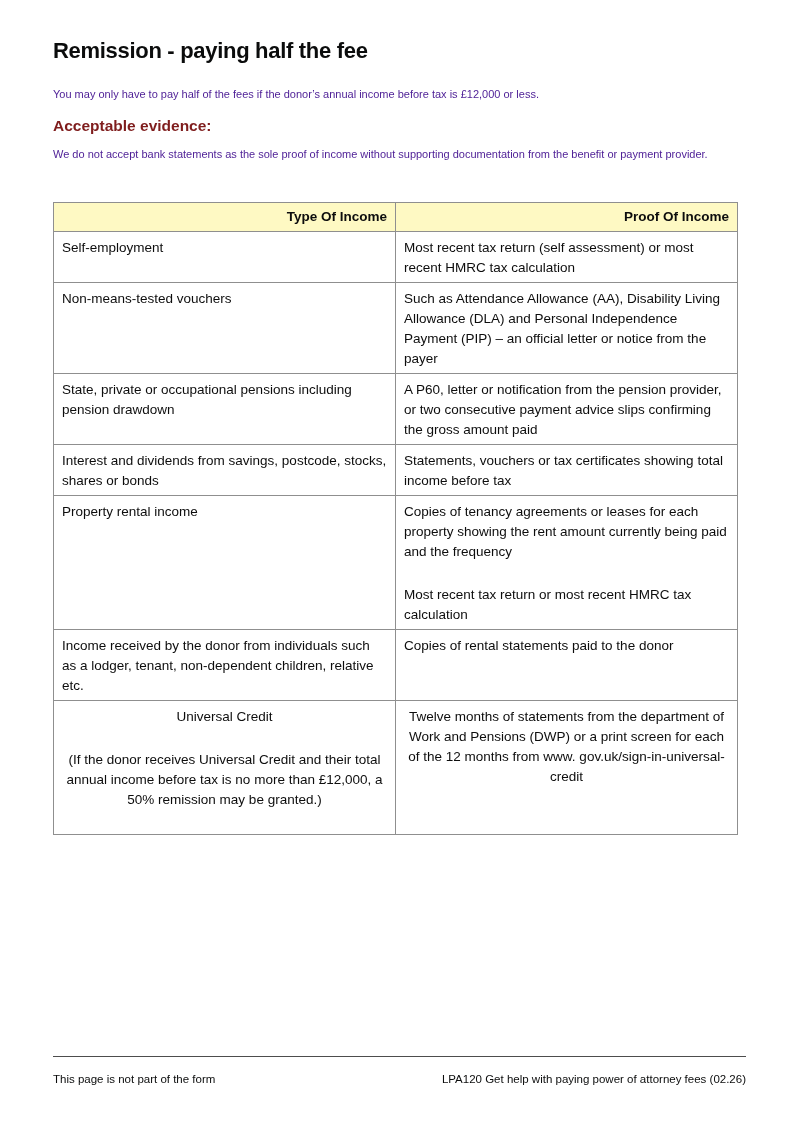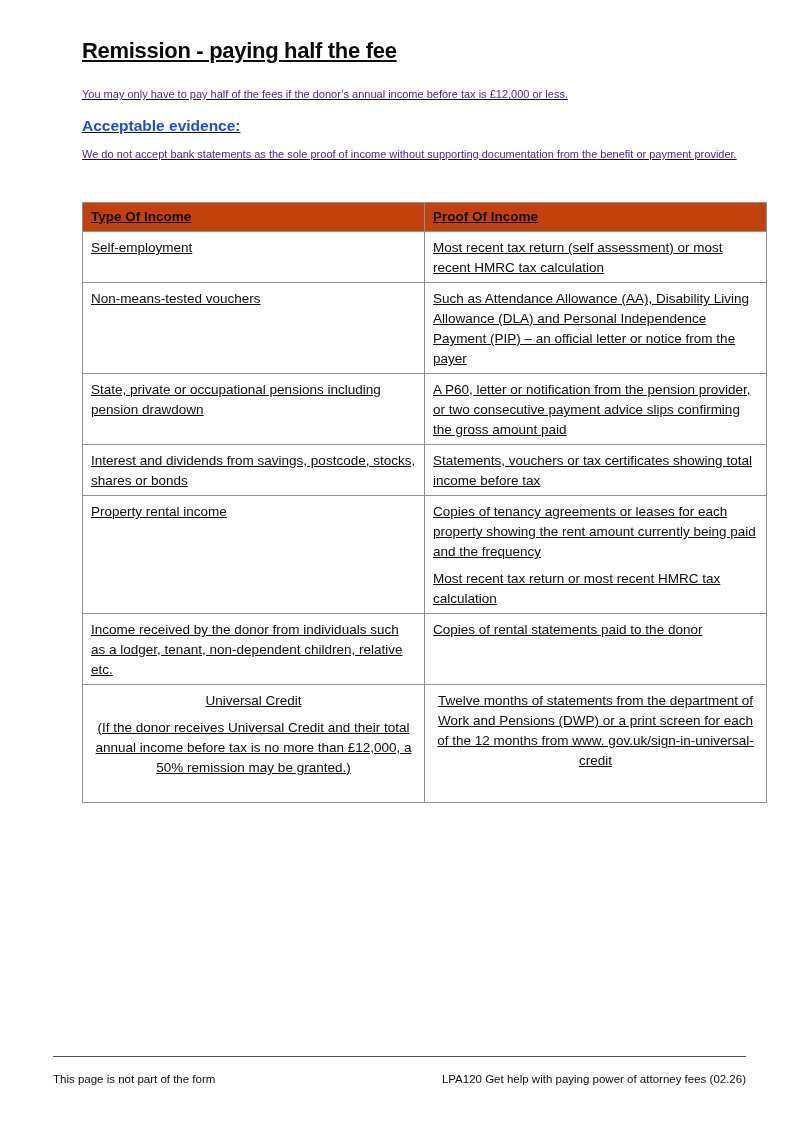--- a/index.html
+++ b/index.html
@@ -6,69 +6,68 @@
   html, body {
     width: 800px; height: 1129px;
     background: #ffffff;
     font-family: "Liberation Sans", sans-serif;
     color: #0d0d0d;
     overflow: hidden;
   }
   .page {
     position: relative;
     width: 800px; height: 1129px;
-    padding: 38px 62px 0 82px;
+    padding: 38px 62px 0 53px;
     background: #ffffff;
-    text-decoration: underline;
   }
   h1[data-name="page-title"] {
     font-size: 22px;
     font-weight: bold;
     letter-spacing: -0.3px;
     color: #0b0c0c;
     margin-bottom: 20px;
   }
   p.body-text {
     font-size: 11px;
     line-height: 20px;
     margin-bottom: 7px;
     color: #4c1d95;
   }
   h2[data-name="section-heading"] {
     font-size: 15.5px;
     font-weight: bold;
-    color: #1d4ed8;
+    color: #7f1d1d;
     margin: 13px 0 9px 0;
   }
   table.income-table {
     margin-top: 38px;
     width: 685px;
     border-collapse: collapse;
     table-layout: fixed;
   }
   table.income-table th,
   table.income-table td {
     border: 1px solid #8f8f8f;
     vertical-align: top;
     font-size: 13.5px;
     width: 50%;
   }
   table.income-table th {
-    background: #c2410c;
-    text-align: left;
+    background: #fef9c3;
+    text-align: right;
     font-weight: bold;
     padding: 6px 8px 5px 8px;
     height: 29px;
   }
   table.income-table td {
     padding: 6px 8px 4px 8px;
     line-height: 20px;
   }
   table.income-table td p { margin: 0; }
-  table.income-table td p + p { margin-top: 7px; }
+  table.income-table td p + p { margin-top: 23px; }
   table.income-table tr.last-row td { padding-bottom: 24px; text-align: center; }
   .footer {
     position: absolute;
     left: 53px;
     top: 1056px;
     width: 693px;
   }
   .footer .rule {
     border-top: 1px solid #4d4d4d;
     height: 0;

